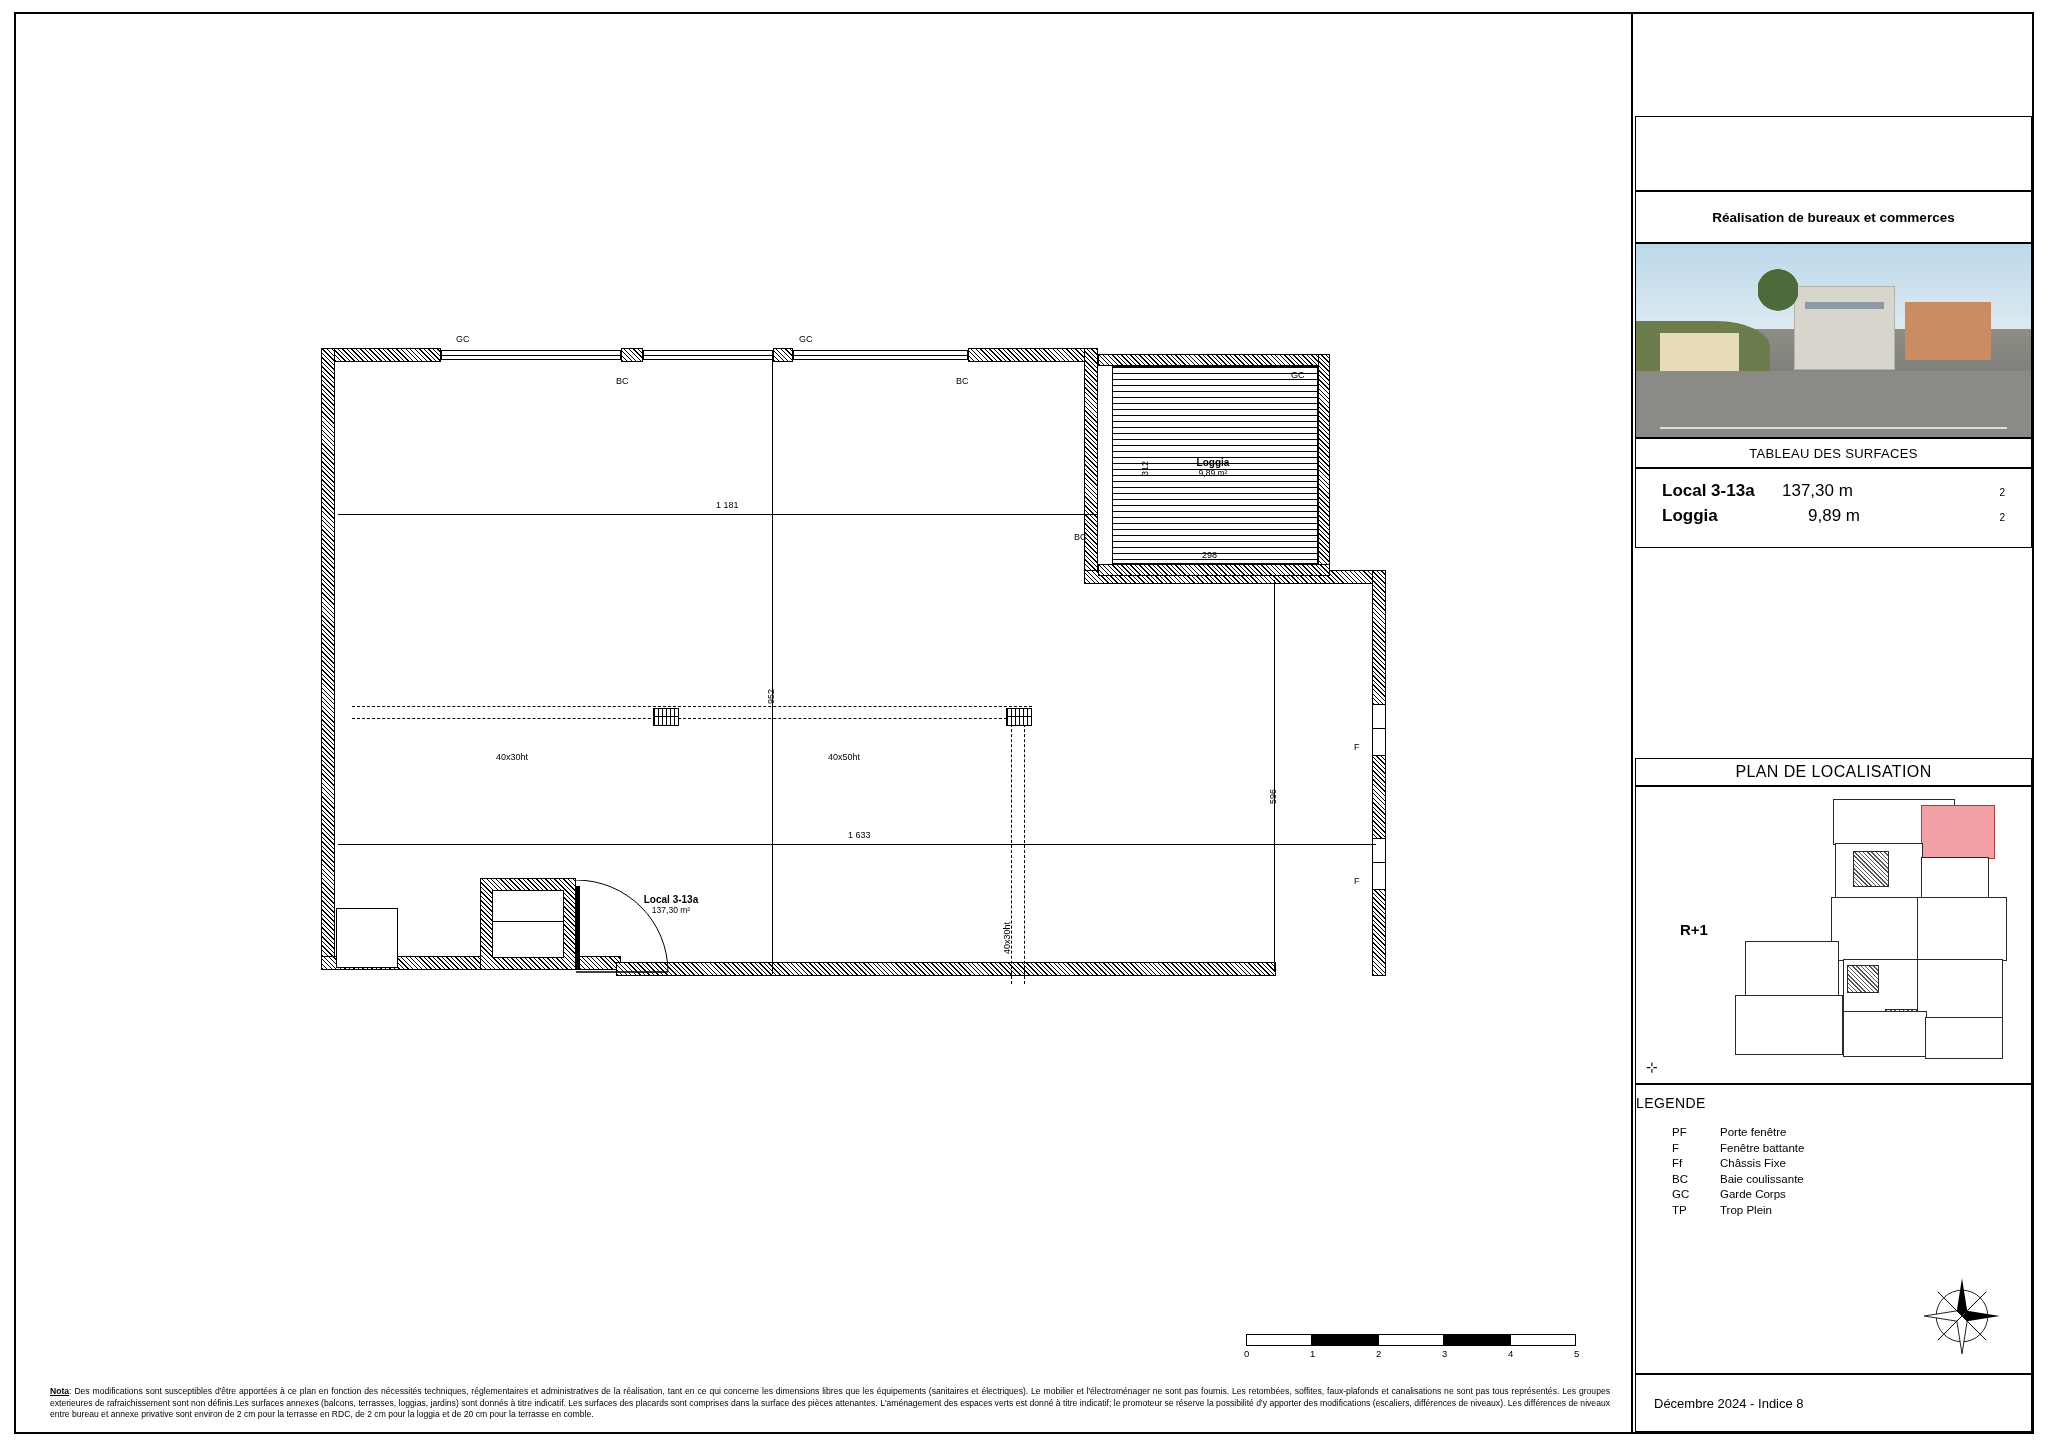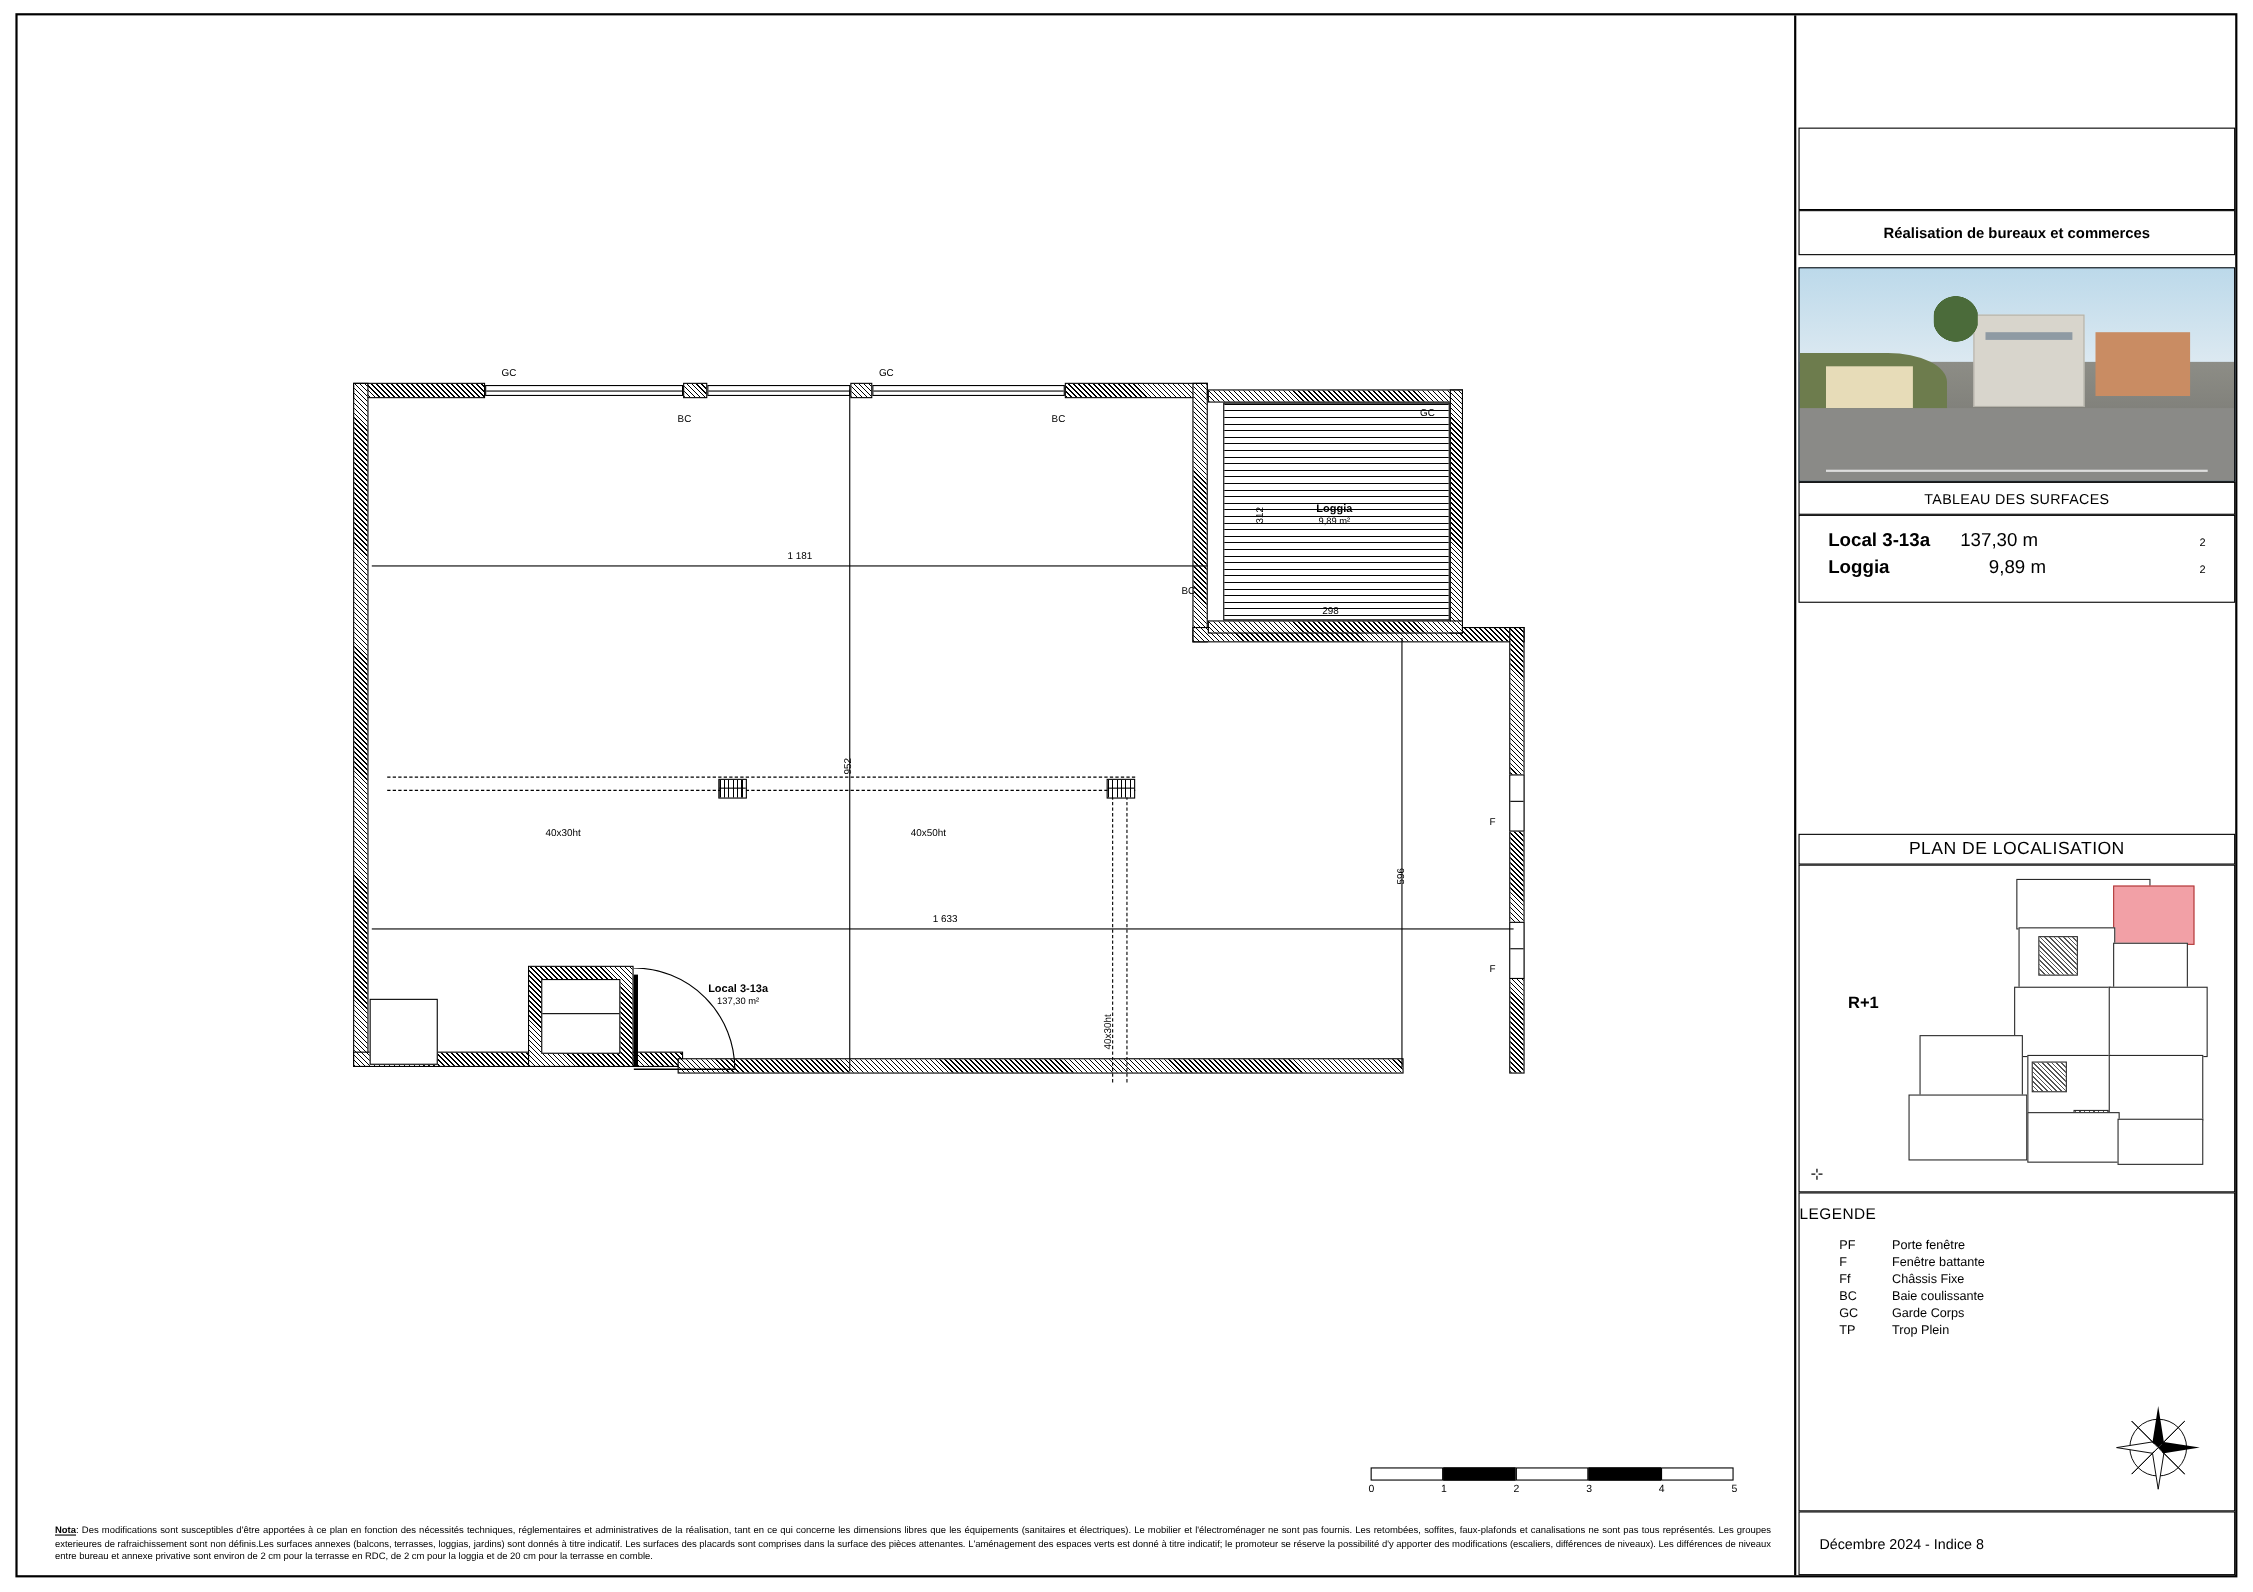--- a/index.html
+++ b/index.html
@@ -14,21 +14,21 @@
   .plan-panel{position:absolute;left:16px;top:14px;width:1617px;height:1418px;box-sizing:border-box;border-right:2px solid #000;}
 
   
   .title-block{position:absolute;left:1635px;top:14px;width:397px;height:1418px;box-sizing:border-box;}
 
   .tb-logo{position:absolute;left:0;top:0;width:397px;height:102px;display:flex;align-items:center;justify-content:center;}
   .logo-text{font-family:"DejaVu Serif",serif;font-style:italic;font-weight:bold;font-size:37px;color:#0b7fd4;letter-spacing:1px;}
 
   .tb-box{position:absolute;left:0;width:397px;box-sizing:border-box;border:1.5px solid #000;}
   .tb-blank{top:102px;height:75px;}
-  .tb-subject{top:177px;height:41px;display:flex;align-items:center;justify-content:center;}
+  .tb-subject{top:177px;height:52px;display:flex;align-items:center;justify-content:center;}
   .tb-subject span{font-size:13.5px;font-weight:bold;}
 
   .tb-photo{top:229px;height:195px;border:1.5px solid #000;overflow:hidden;background:#9fc4dc;}
   .photo{position:relative;width:100%;height:100%;}
   .sky{position:absolute;left:0;top:0;width:100%;height:44%;background:linear-gradient(#bcd9ea,#dce9f1);}
   .hillroad{position:absolute;left:0;top:44%;width:100%;height:56%;background:linear-gradient(#8d8d86,#6f6f6b);}
   .road{position:absolute;left:0;bottom:0;width:100%;height:34%;background:#8a8a87;}
   .roadline{position:absolute;left:6%;bottom:12%;width:88%;height:2px;background:#ddd;}
   .bld-main{position:absolute;left:40%;top:22%;width:25%;height:42%;background:#d8d5cc;border:1px solid #b5b2a9;}
   .bld-main:after{content:"";position:absolute;left:10%;top:18%;width:80%;height:8%;background:#8e9aa3;}
@@ -44,21 +44,21 @@
   .surface-row{display:flex;align-items:baseline;margin-bottom:5px;font-size:17px;}
   .surface-row .lbl{font-weight:bold;width:120px;}
   .surface-row .val{font-weight:normal;width:auto;flex:1;text-align:left;}
   sup{font-size:10px;}
 
   .tb-loc-title{top:744px;height:28px;display:flex;align-items:center;justify-content:center;}
   .tb-loc-title span{font-size:16px;letter-spacing:.4px;}
 
   .tb-loc{top:772px;height:298px;}
   .loc-inner{position:relative;width:100%;height:100%;overflow:hidden;}
-  .loc-level{position:absolute;left:44px;top:116px;font-size:15px;font-weight:bold;}
+  .loc-level{position:absolute;left:44px;top:134px;font-size:15px;font-weight:bold;}
   .loc-north{position:absolute;left:10px;bottom:8px;font-size:14px;}
   .loc-map{position:absolute;right:6px;top:8px;width:300px;height:280px;}
   .lm-blk{position:absolute;border:1px solid #2a2a2a;background:#fff;}
   .lm-hatch{position:absolute;border:1px solid #2a2a2a;background:repeating-linear-gradient(45deg,#555 0 1px,#fff 1px 3px);}
   .lm-high{position:absolute;border:1.4px solid #b03a3a;background:#f2a0a6;}
 
   .tb-legend{top:1070px;height:290px;}
   .legend-title{font-size:14px;margin-top:10px;letter-spacing:.4px;}
   .legend-list{margin:14px 0 0 36px;font-size:11.5px;line-height:15.5px;}
   .legend-list .lrow{display:flex;}

